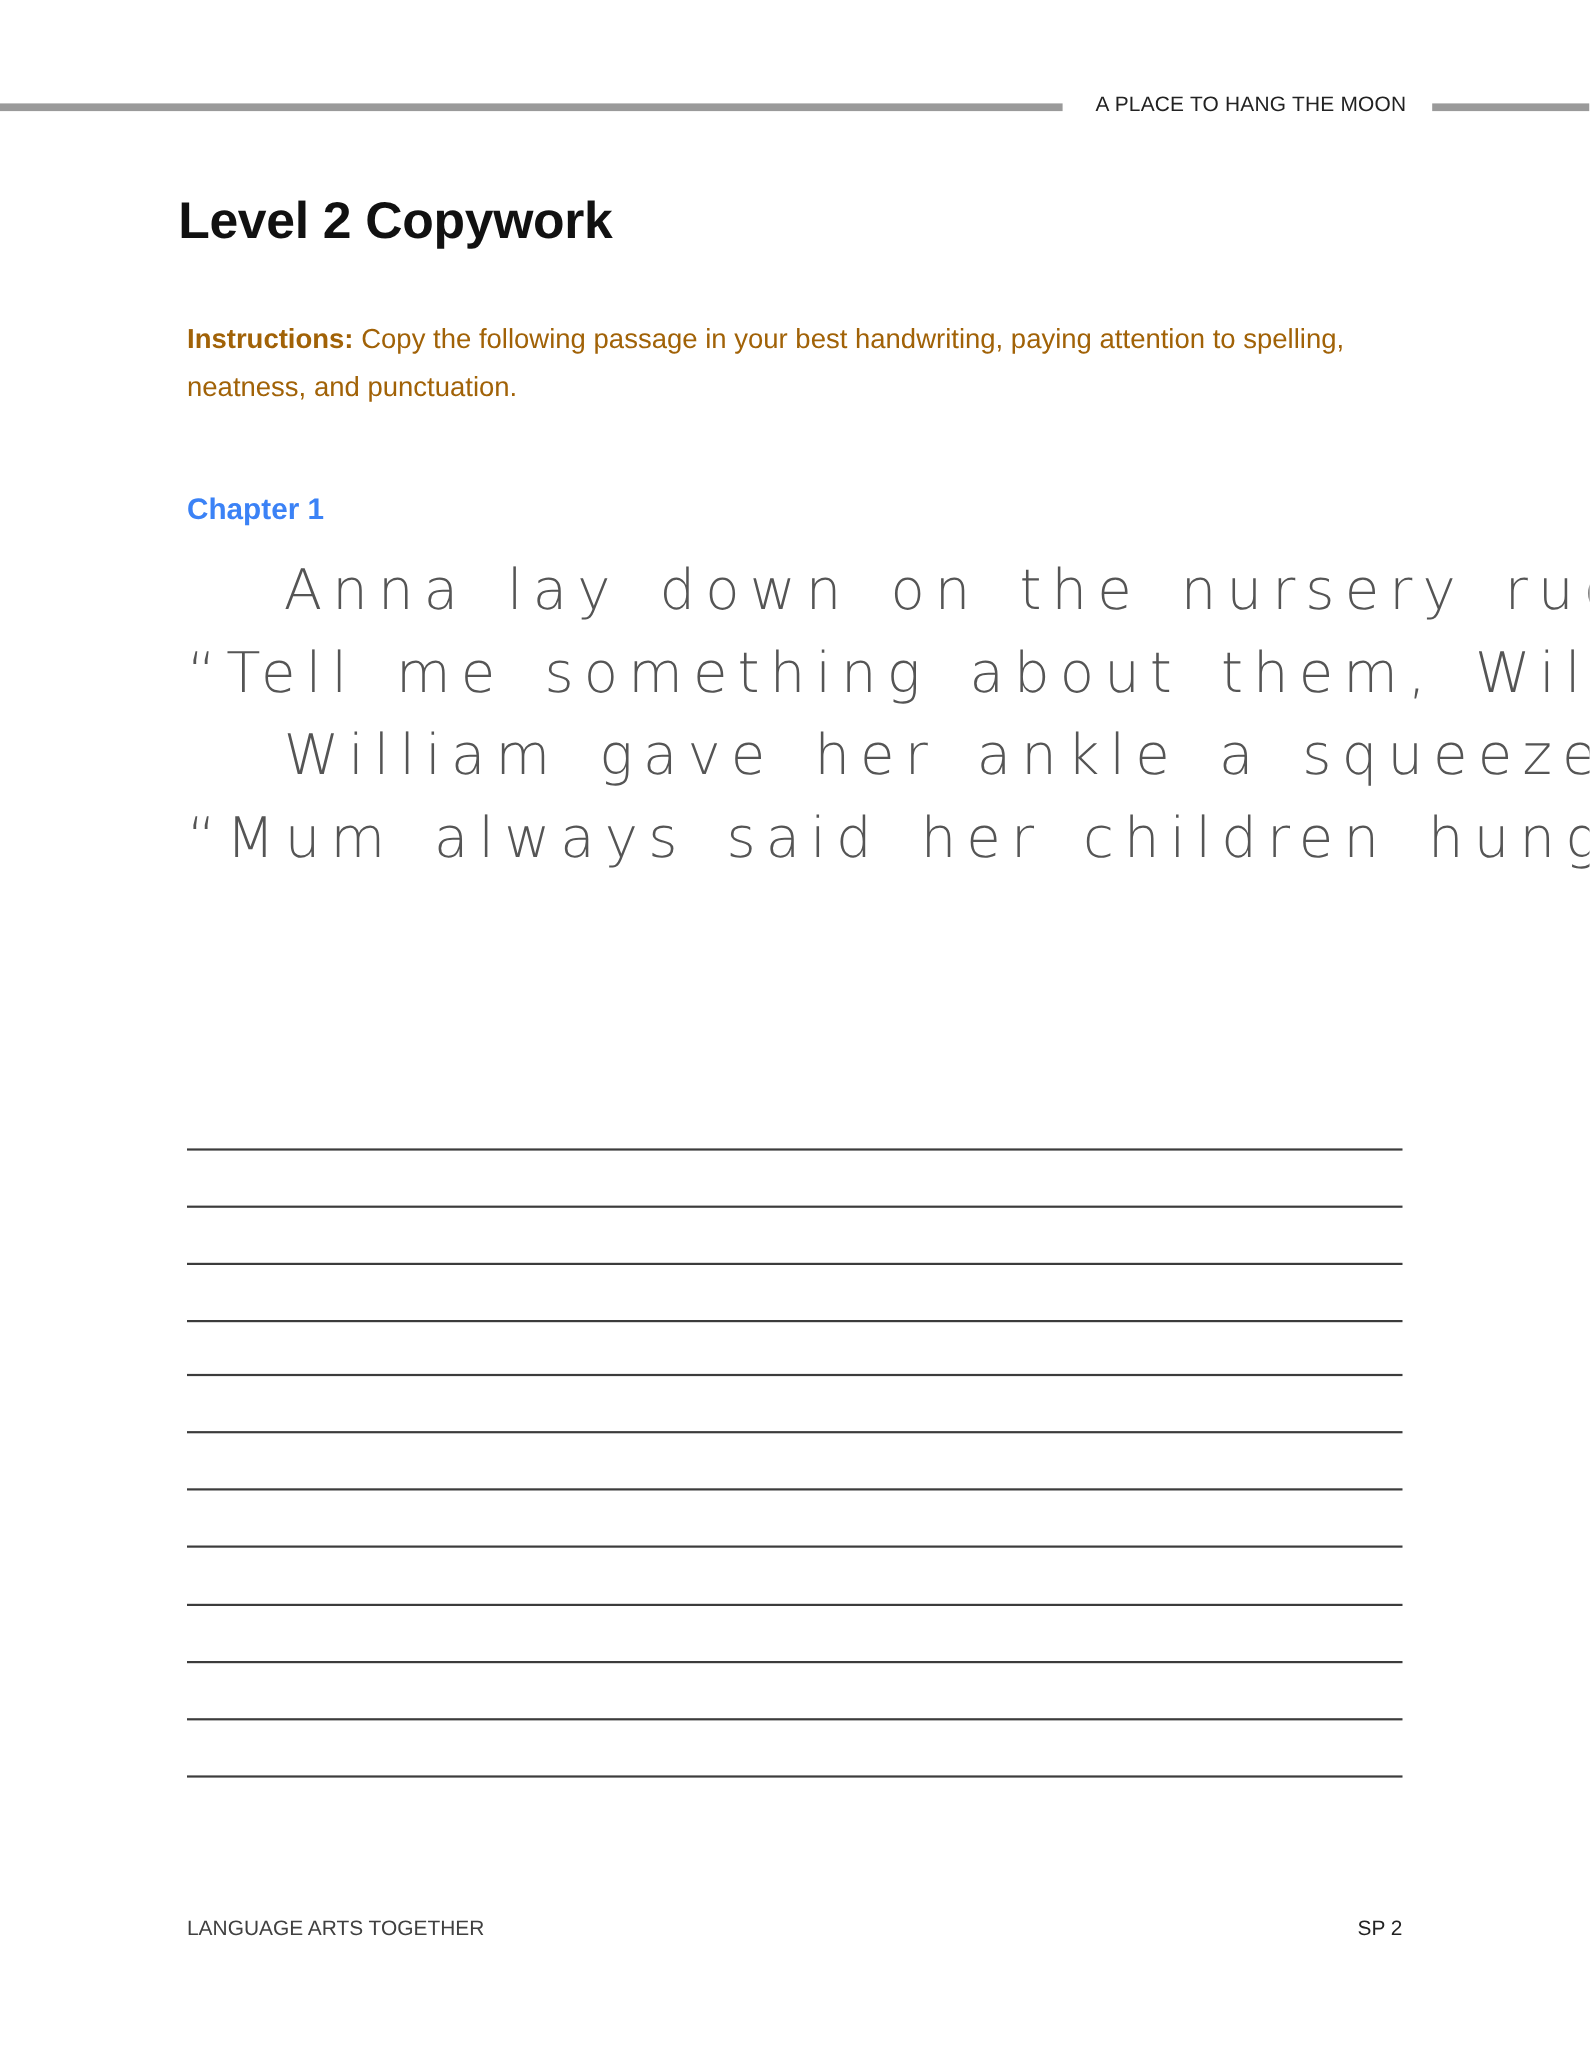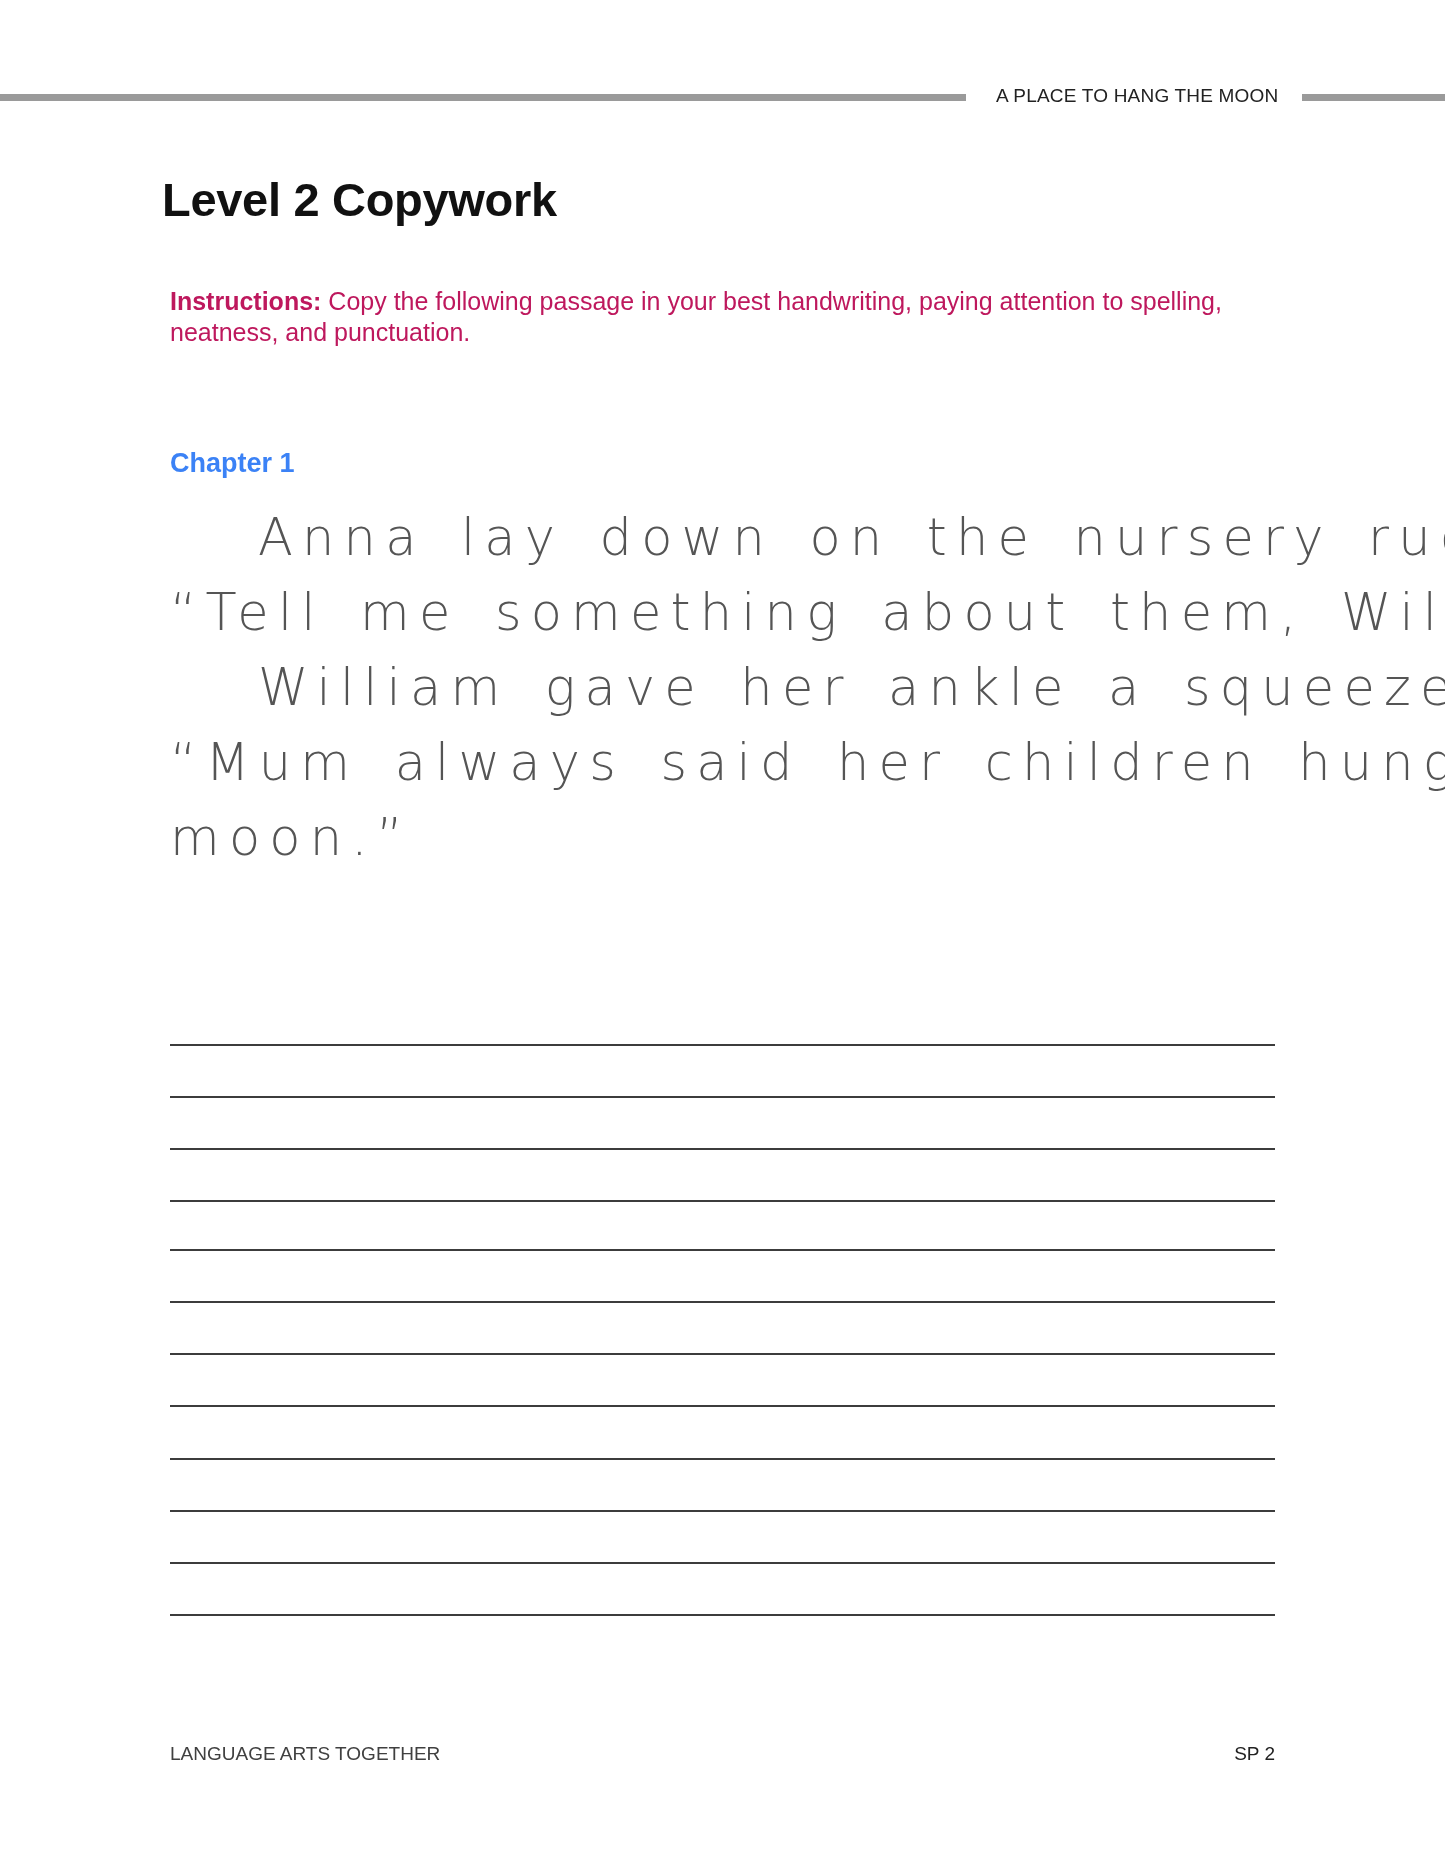--- a/index.html
+++ b/index.html
@@ -5,21 +5,21 @@
   html, body { margin: 0; padding: 0; background: #ffffff; }
   body { width: 1445px; height: 1869px; position: relative; overflow: hidden;
          font-family: "Liberation Sans", sans-serif; color: #1a1a1a; }
 
   .hdr-bar-left { position: absolute; left: 0; top: 94px; width: 966px; height: 7px; background: #9a9a9a; }
   .hdr-bar-right { position: absolute; left: 1302px; top: 94px; width: 143px; height: 7px; background: #9a9a9a; }
   .hdr-title { position: absolute; left: 996px; top: 85px; font-size: 19px; letter-spacing: 0.2px; color: #222; white-space: nowrap; text-align: right; }
 
   .page-title { position: absolute; left: 162px; top: 172px; font-size: 47px; font-weight: bold; color: #111; margin: 0; letter-spacing: -0.3px; }
 
-  .instructions { position: absolute; left: 170px; top: 286px; width: 1110px; font-size: 25px; line-height: 31px; color: #be185d; margin: 0; }
+  .instructions { position: absolute; left: 170px; top: 286px; width: 1110px; font-size: 25px; line-height: 44px; color: #a16207; margin: 0; }
   .instructions b { font-weight: bold; }
 
   .chapter { position: absolute; left: 170px; top: 448px; font-size: 27px; font-weight: bold; color: #3b82f6; margin: 0; }
 
   .passage { position: absolute; left: 170px; top: 500px; width: 1110px; margin: 0;
              font-size: 51px; line-height: 75px; letter-spacing: 9.2px; word-spacing: 10px;
              color: #555555; font-weight: normal; -webkit-text-stroke: 0; }
   .passage .pl { display: block; white-space: nowrap; font-family: "DejaVu Sans", sans-serif; font-weight: 200; }
   .passage .indent { padding-left: 88px; }
 
@@ -40,21 +40,20 @@
 
 <p class="instructions"><b>Instructions:</b><span> Copy the following passage in your best handwriting, paying attention to spelling, neatness, and punctuation.</span></p>
 
 <h2 class="chapter">Chapter 1</h2>
 
 <div class="passage">
   <span class="pl indent">Anna lay down on the nursery rug.</span>
   <span class="pl">“Tell me something about them, William.”</span>
   <span class="pl indent">William gave her ankle a squeeze.</span>
   <span class="pl">“Mum always said her children hung the</span>
-  <span class="pl">moon.”</span>
 </div>
 
 <div class="writing-lines">
   <div class="writing-line" style="top:0px"></div>
   <div class="writing-line" style="top:52px"></div>
   <div class="writing-line" style="top:104px"></div>
   <div class="writing-line" style="top:156px"></div>
   <div class="writing-line" style="top:205px"></div>
   <div class="writing-line" style="top:257px"></div>
   <div class="writing-line" style="top:309px"></div>

